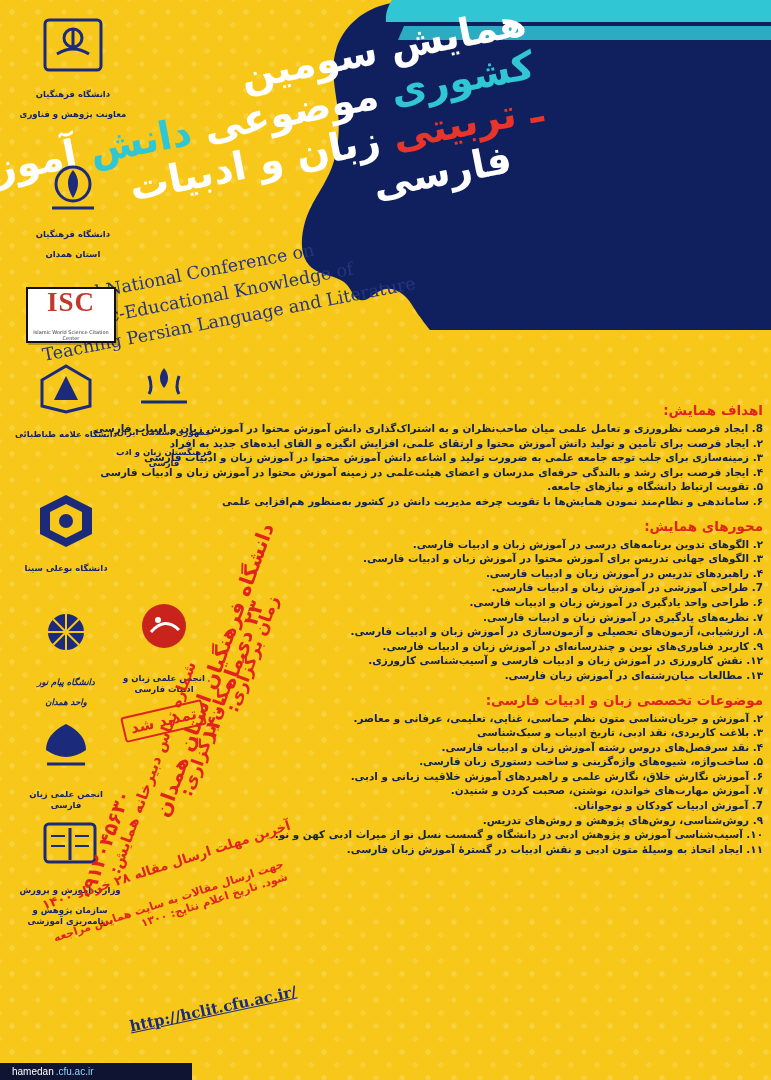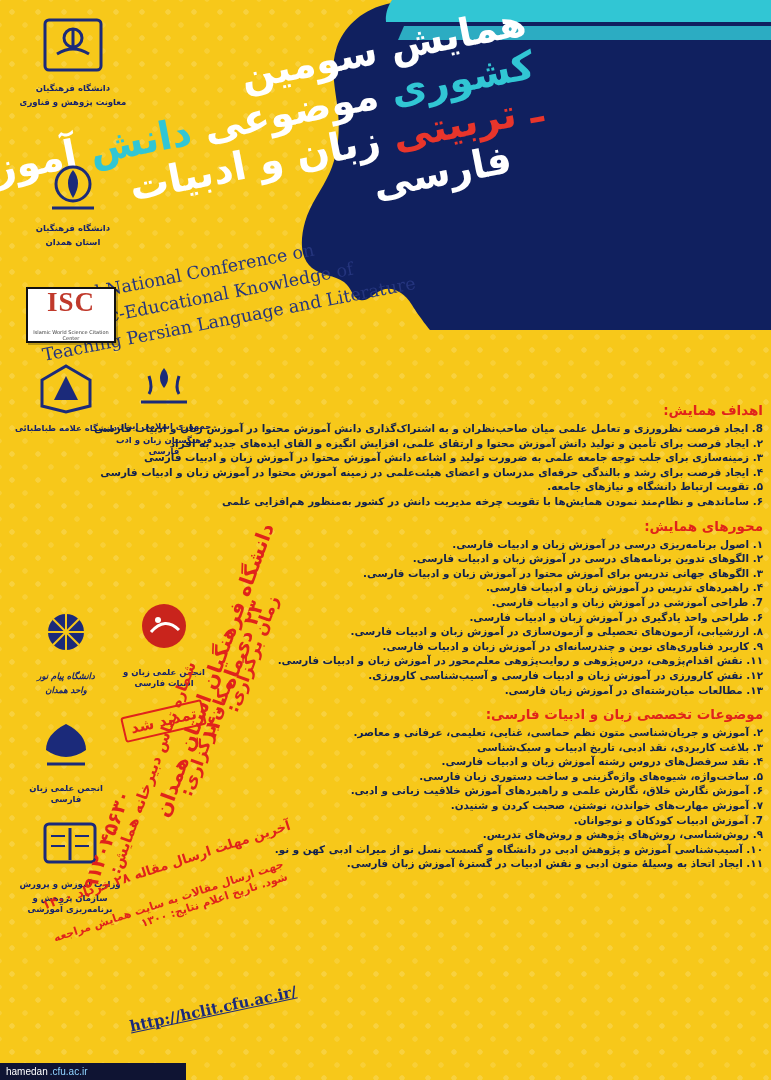--- a/index.html
+++ b/index.html
@@ -34,21 +34,21 @@
   .t-cy{color:#31c6d4;}
   .en-block{
     position:absolute;right:250px;top:196px;width:500px;
     transform:rotate(-11deg);transform-origin:right top;
     text-align:left;direction:ltr;color:#2b3a8f;
   }
   .en-line{font-family:"DejaVu Serif", serif;font-size:17.5px;line-height:26px;color:#25357e;white-space:nowrap;}
   
   .rail{position:absolute;left:0;top:0;width:215px;height:1080px;}
   .logo{position:absolute;text-align:center;color:#1b2a7a;}
-  .logo .cap{font-size:8.5px;line-height:11px;color:#16226b;margin-top:3px;font-weight:bold;}
+  .logo .cap{font-size:8.5px;line-height:11px;color:#16226b;margin-top:9px;font-weight:bold;}
   .isc-box{
     width:86px;height:52px;background:#ffffff;border:2px solid #111;
     display:flex;flex-direction:column;align-items:center;justify-content:space-between;
     box-shadow:2px 2px 0 rgba(0,0,0,.25);
   }
   .isc-text{font-family:"Liberation Serif", serif;font-weight:bold;font-size:27px;color:#c0392b;line-height:27px;letter-spacing:1px;}
   .isc-sub{font-size:5px;color:#333;margin-top:2px;text-align:center;line-height:6px;}
   
   .content{position:absolute;right:8px;top:396px;width:552px;text-align:right;direction:rtl;}
   .sec-title{
@@ -74,21 +74,21 @@
   }
   .url{
     position:absolute;left:118px;top:300px;transform:rotate(-12deg);
     color:#1b2a7a;font-family:"DejaVu Serif", serif;font-size:15px;font-weight:bold;
     text-decoration:underline;direction:ltr;
   }
   
   .footer{
     position:absolute;left:0;bottom:0;height:17px;width:180px;
     background:#0f1433;color:#fff;font-size:10px;
-    display:flex;align-items:center;padding-left:6px;direction:ltr;
+    display:flex;align-items:center;padding-left:12px;direction:ltr;
     font-family:"Liberation Sans", sans-serif;
   }
   .footer .dom{color:#8fd3ff;margin-left:2px;}
 </style>
 </head>
 <body>
 
 <div id="poster">
 
   <div class="head-wrap">
@@ -178,20 +178,28 @@
       <svg width="58" height="52" viewBox="0 0 58 52">
         <path d="M29 6 q8 10 0 20 q-8 -10 0 -20" fill="#1b2a7a"></path>
         <path d="M14 14 q4 12 0 18" stroke="#1b2a7a" stroke-width="3" fill="none"></path>
         <path d="M44 14 q-4 12 0 18" stroke="#1b2a7a" stroke-width="3" fill="none"></path>
         <path d="M6 40 h46" stroke="#1b2a7a" stroke-width="3"></path>
       </svg>
       <div class="cap">جمهوری اسلامی ایران</div>
       <div class="cap">فرهنگستان زبان و ادب فارسی</div>
     </div>
 
+    <div class="logo" style="left:14px;top:492px;width:104px;">
+      <svg width="60" height="58" viewBox="0 0 60 58">
+        <path d="M30 3 L56 16 L56 42 L30 55 L4 42 L4 16 Z" fill="#1b2a7a"></path>
+        <path d="M30 12 L46 20 L46 38 L30 46 L14 38 L14 20 Z" fill="#f7c81a"></path>
+        <circle cx="30" cy="29" r="7" fill="#1b2a7a"></circle>
+      </svg>
+      <div class="cap">دانشگاه بوعلی سینا</div>
+    </div>
 
 
     <div class="logo" style="left:14px;top:606px;width:104px;font-style:italic;">
       <svg width="62" height="58" viewBox="0 0 62 58">
         <circle cx="31" cy="26" r="18" fill="#1b2a7a"></circle>
         <g stroke="#f7c81a" stroke-width="2">
           <path d="M31 8 v36"></path>
             <path d="M13 26 h36"></path>
           <path d="M18 13 L44 39"></path>
             <path d="M44 13 L18 39"></path>
@@ -239,29 +247,28 @@
         <li>۳. زمینه‌سازی برای جلب توجه جامعه علمی به ضرورت تولید و اشاعه دانش آموزش محتوا در آموزش زبان و ادبیات فارسی</li>
         <li>۴. ایجاد فرصت برای رشد و بالندگی حرفه‌ای مدرسان و اعضای هیئت‌علمی در زمینه آموزش محتوا در آموزش زبان و ادبیات فارسی</li>
         <li>۵. تقویت ارتباط دانشگاه و نیازهای جامعه.</li>
         <li>۶. ساماندهی و نظام‌مند نمودن همایش‌ها با تقویت چرخه مدیریت دانش در کشور به‌منظور هم‌افزایی علمی</li>
       </ul>
     </div>
 
     <div class="sec">
       <div class="sec-title">محورهای همایش:</div>
       <ul class="items">
-        <li>۱. اصول برنامه‌ریزی درسی در آموزش زبان و ادبیات فارسی.</li>
         <li>۲. الگوهای تدوین برنامه‌های درسی در آموزش زبان و ادبیات فارسی.</li>
         <li>۳. الگوهای جهانی تدریس برای آموزش محتوا در آموزش زبان و ادبیات فارسی.</li>
         <li>۴. راهبردهای تدریس در آموزش زبان و ادبیات فارسی.</li>
         <li>7. طراحی آموزشی در آموزش زبان و ادبیات فارسی.</li>
         <li>۶. طراحی واحد یادگیری در آموزش زبان و ادبیات فارسی.</li>
+        <li>۷. نظریه‌های یادگیری در آموزش زبان و ادبیات فارسی.</li>
         <li>۸. ارزشیابی، آزمون‌های تحصیلی و آزمون‌سازی در آموزش زبان و ادبیات فارسی.</li>
         <li>۹. کاربرد فناوری‌های نوین و چندرسانه‌ای در آموزش زبان و ادبیات فارسی.</li>
-        <li>۱۱. نقش اقدام‌پژوهی، درس‌پژوهی و روایت‌پژوهی معلم‌محور در آموزش زبان و ادبیات فارسی.</li>
         <li>۱۲. نقش کارورزی در آموزش زبان و ادبیات فارسی و آسیب‌شناسی کارورزی.</li>
         <li>۱۳. مطالعات میان‌رشته‌ای در آموزش زبان فارسی.</li>
       </ul>
     </div>
 
     <div class="sec">
       <div class="sec-title">موضوعات تخصصی زبان و ادبیات فارسی:</div>
       <ul class="items">
         <li>۲. آموزش و جریان‌شناسی متون نظم حماسی، غنایی، تعلیمی، عرفانی و معاصر.</li>
         <li>۳. بلاغت کاربردی، نقد ادبی، تاریخ ادبیات و سبک‌شناسی</li>

